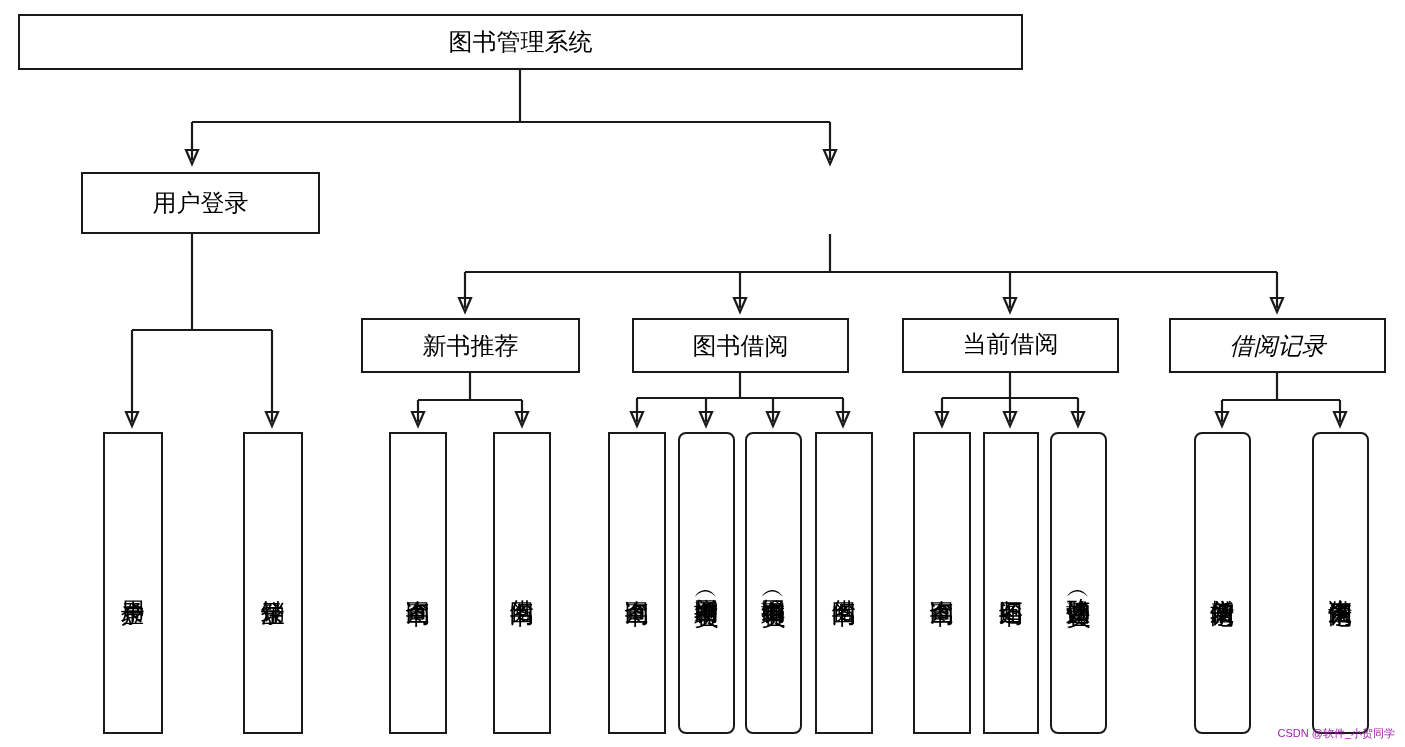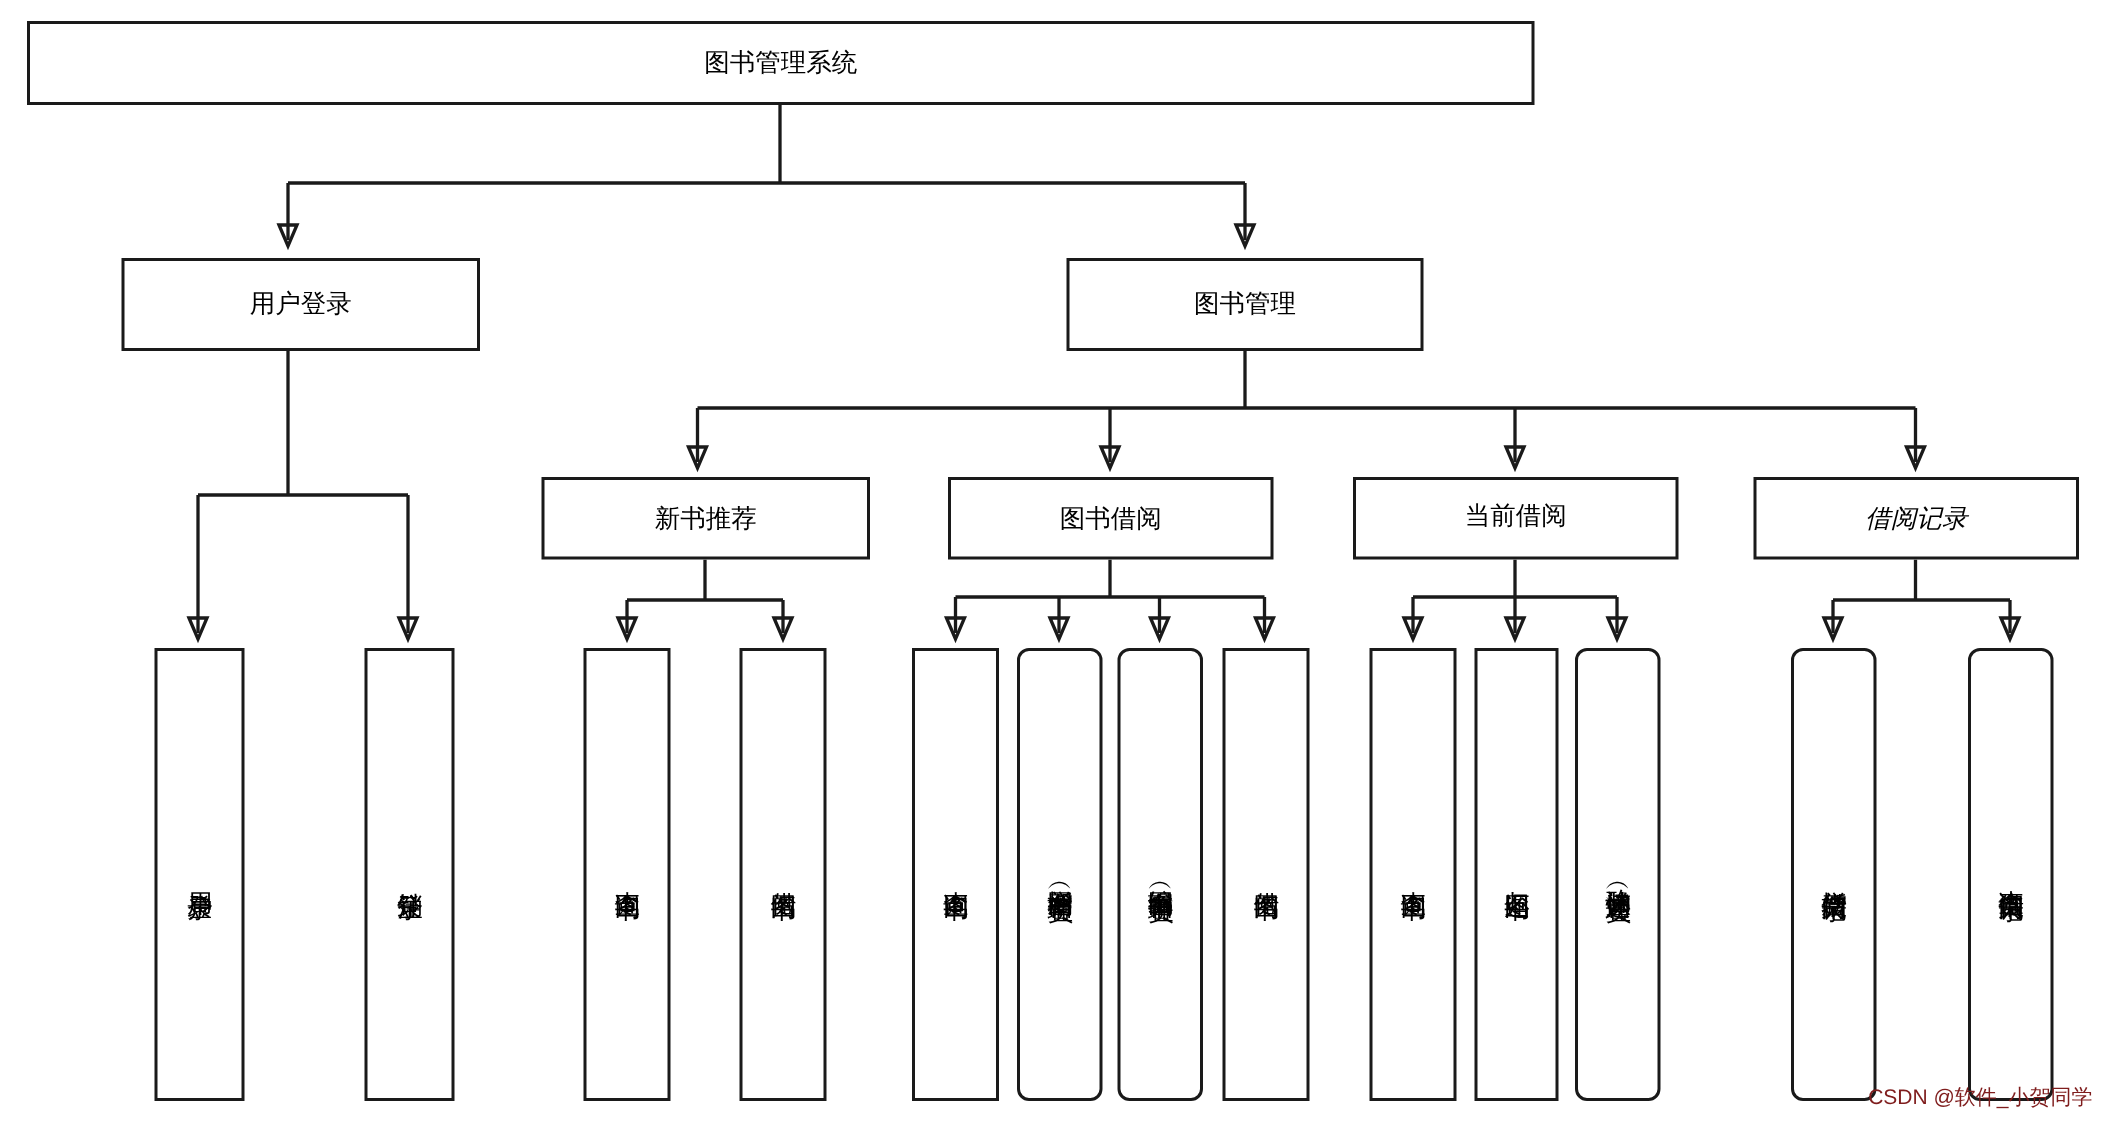--- a/index.html
+++ b/index.html
@@ -20,21 +20,21 @@
   }
   .node {
     position: absolute;
     box-sizing: border-box;
     border: 2px solid #1a1a1a;
     background: #ffffff;
     display: flex;
     align-items: center;
     justify-content: center;
     text-align: center;
-    font-size: 17px;
+    font-size: 24px;
     line-height: 1.25;
     color: #000000;
   }
   .node.vertical {
     writing-mode: vertical-rl;
     text-orientation: upright;
     letter-spacing: 1px;
     line-height: 1.15;
     padding: 10px 2px;
   }
@@ -51,22 +51,22 @@
   }
   svg.links path, svg.links line {
     stroke: #1a1a1a;
     stroke-width: 2.2;
     fill: none;
   }
   .watermark {
     position: absolute;
     right: 10px;
     bottom: 6px;
-    font-size: 14px;
-    color: #7f1d1d;
+    font-size: 11px;
+    color: #a21caf;
     white-space: nowrap;
     margin-top: 27px;
   }
 </style>
 </head>
 <body>
 
 <div id="canvas">
 
   <svg class="links" viewBox="0 0 1405 747">
@@ -133,23 +133,20 @@
     <path d="M1334,412 L1340,426 L1346,412 Z" fill="#1a1a1a" stroke="none"></path>
   </svg>
 
   <div class="node" style="left:18px; top:14px; width:1005px; height:56px;">
     <span>图书管理系统</span>
   </div>
 
   <div class="node" style="left:81px; top:172px; width:239px; height:62px;">
     <span>用户登录</span>
   </div>
-  <div class="node" style="left:711px; top:172px; width:238px; height:62px;">
-    <span>图书管理</span>
-  </div>
 
   <div class="node" style="left:632px; top:318px; width:217px; height:55px;">
     <span>图书借阅</span>
   </div>
   <div class="node" style="left:361px; top:318px; width:219px; height:55px;">
     <span>新书推荐</span>
   </div>
   <div class="node" style="left:902px; top:318px; width:217px; height:55px;font-family:Liberation Mono, monospace;">
     <span>当前借阅</span>
   </div>

